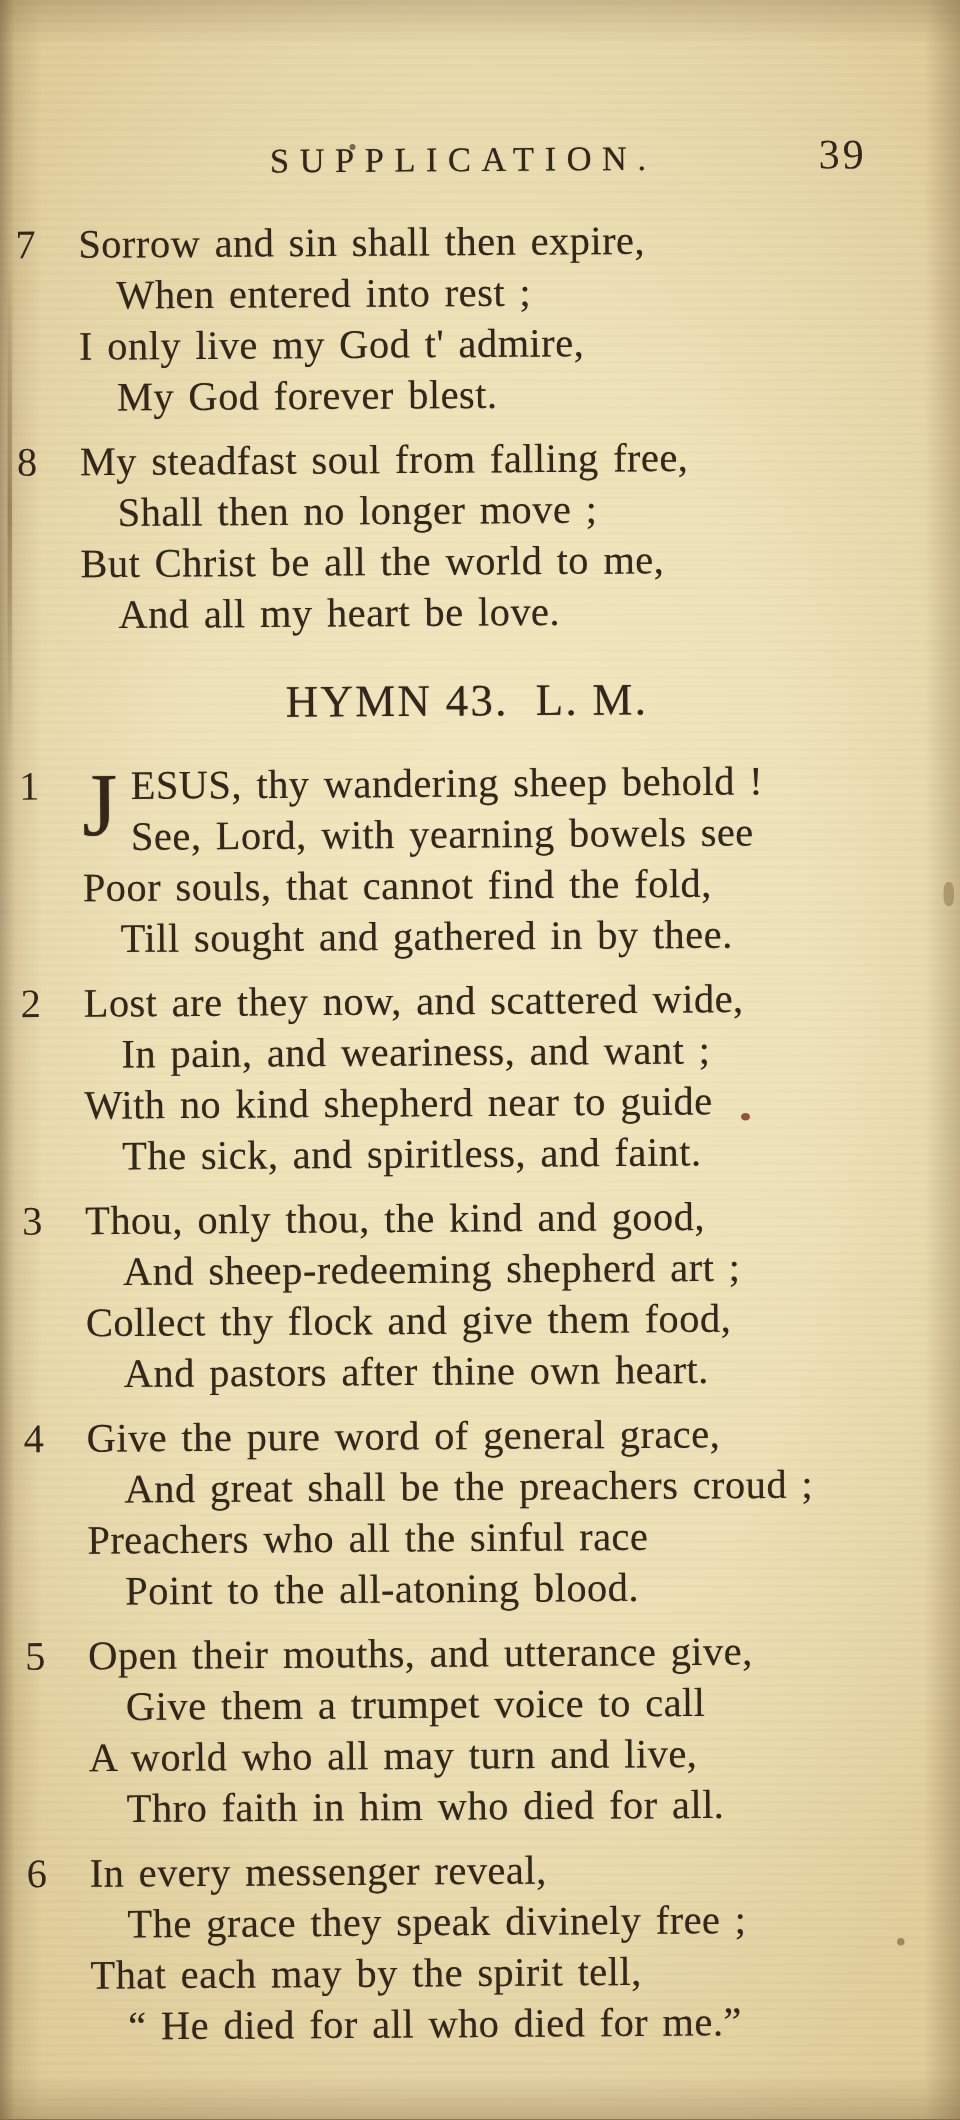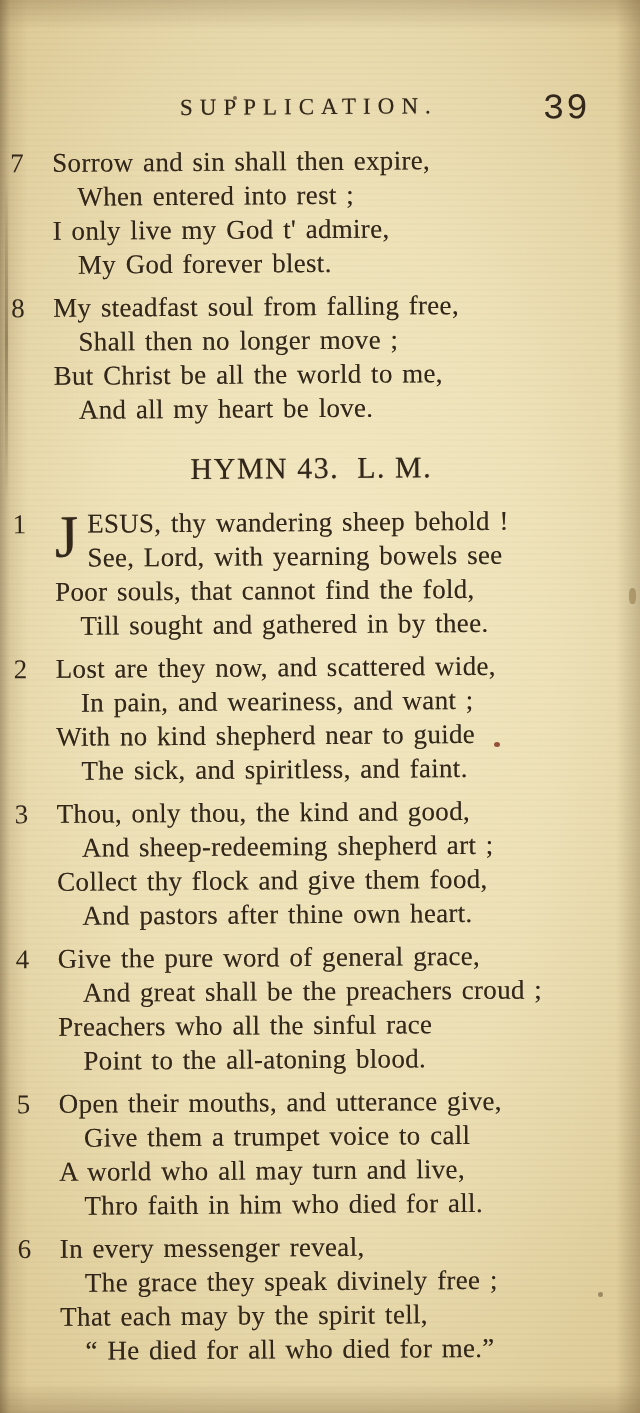--- a/index.html
+++ b/index.html
@@ -31,24 +31,23 @@
 
   .page-header { position: relative; text-align: center; height: 44px; margin-bottom: 6px; }
   .running-title {
     font-size: 23px;
     letter-spacing: 7px;
     word-spacing: 3px;
     text-shadow: 0 0 0.7px rgba(45,32,15,0.55);
   }
   .page-number {
     position: absolute;
-    right: 20px; top: -4px;
-    font-size: 36px;
+    right: 32px; top: -4px;
+    font-size: 28px;
     letter-spacing: 2px;
-    font-family: Liberation Mono, monospace;
   }
 
   .verse { display: flex; margin-bottom: 9px; }
   .vnum {
     flex: 0 0 44px;
     font-size: 27px;
     line-height: 34px;
     padding-left: 2px;
   }
   .vlines { flex: 1; min-width: 0; }

